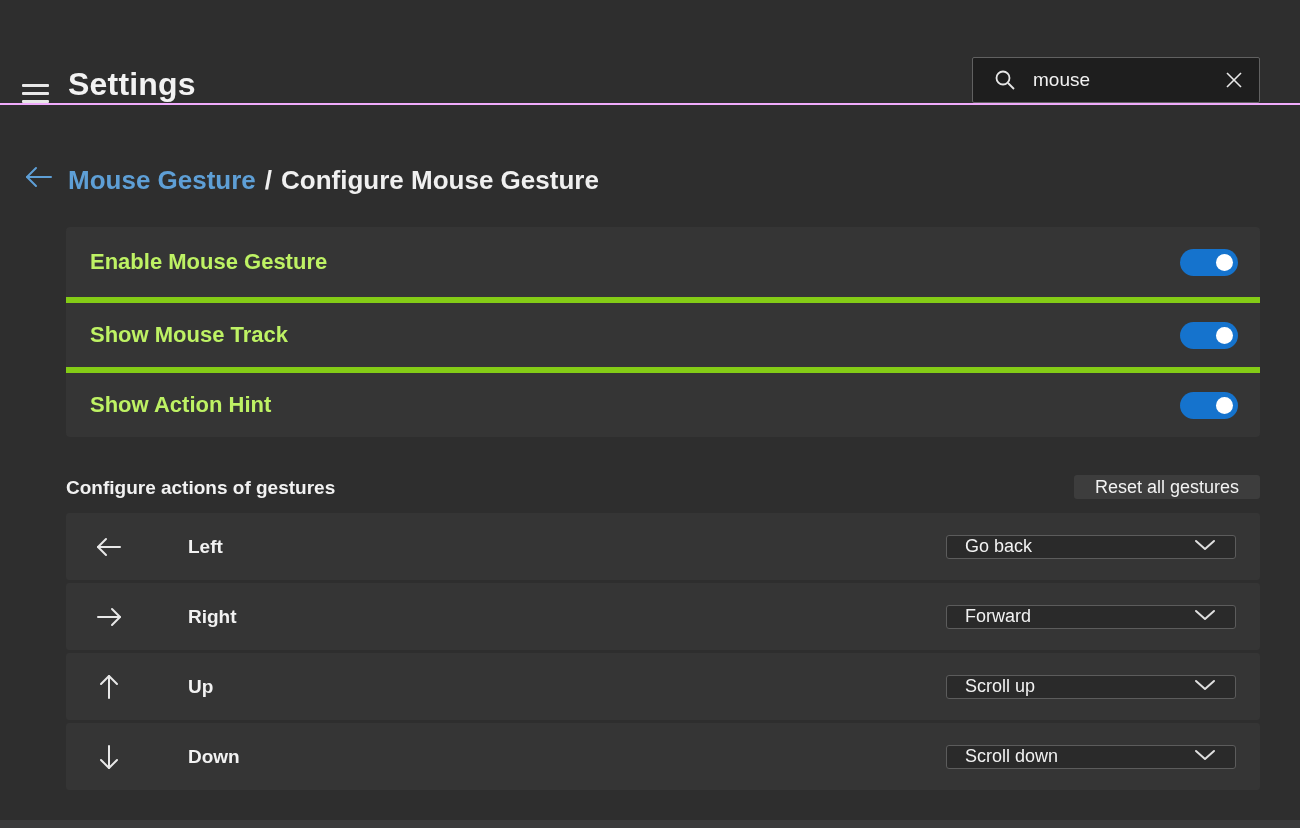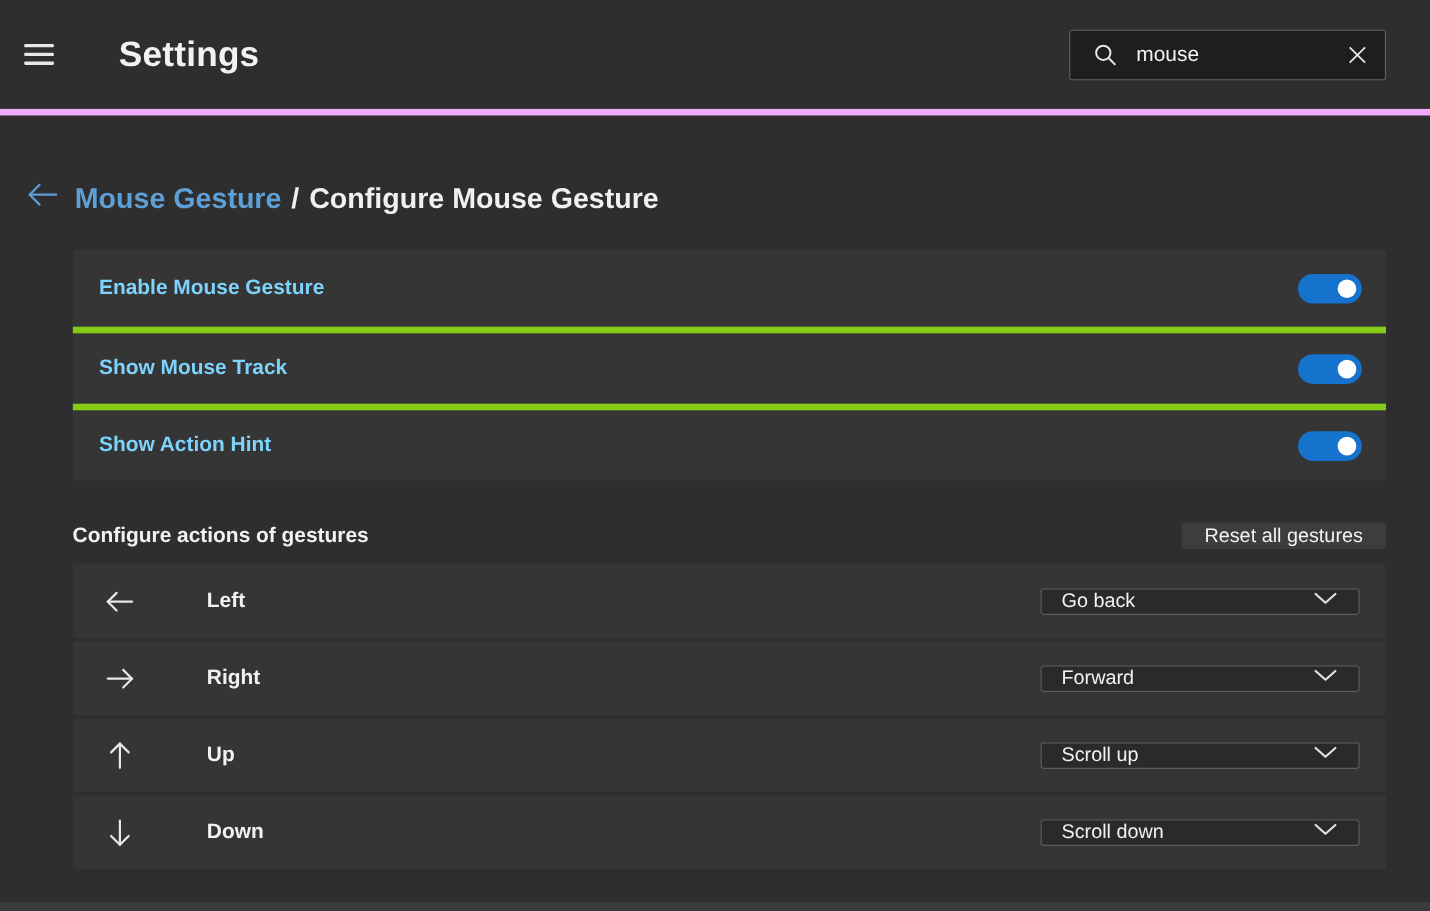--- a/index.html
+++ b/index.html
@@ -8,25 +8,24 @@
     background:#2e2e2e;
     font-family:"Liberation Sans", sans-serif;
     color:#f0f0f0;
     overflow:hidden;
     position:relative;
   }
   
   .header {
     height:105px;
     display:flex;
-    align-items:center;
+    align-items:flex-end;
     padding:0 40px 0 22px;
-    border-bottom:6px solid #f0abfc;
+    border-bottom:2px solid #f0abfc;
     background:#2e2e2e;
-    gap:40px;
   }
   .hamburger { width:27px; display:flex; flex-direction:column; gap:5px; cursor:pointer; }
   .hamburger span { display:block; height:3px; background:#e8e8e8; border-radius:1px; }
   .app-title {
     font-size:32px; font-weight:700; letter-spacing:0.2px;
     margin-left:19px; color:#f2f2f2;
   }
   .spacer { flex:1; }
   .search-box {
     width:288px; height:46px;
@@ -62,21 +61,21 @@
     background:#353535;
     border-radius:4px;
     overflow:hidden;
   }
   .toggle-row {
     height:70px;
     display:flex; align-items:center;
     padding:0 22px 0 24px;
   }
   .toggle-row + .toggle-row { border-top:6px solid #84cc16; }
-  .toggle-label { font-size:19px; font-weight:600; color:#7dd3fc; }
+  .toggle-label { font-size:22px; font-weight:600; color:#bef264; }
   .toggle-row .spacer { flex:1; }
   .switch {
     width:58px; height:27px; border-radius:14px;
     background:#1573cd; position:relative; cursor:pointer;
     flex:0 0 auto;
   }
   .switch .knob {
     position:absolute; top:5px; right:5px;
     width:17px; height:17px; border-radius:50%;
     background:#ffffff;

